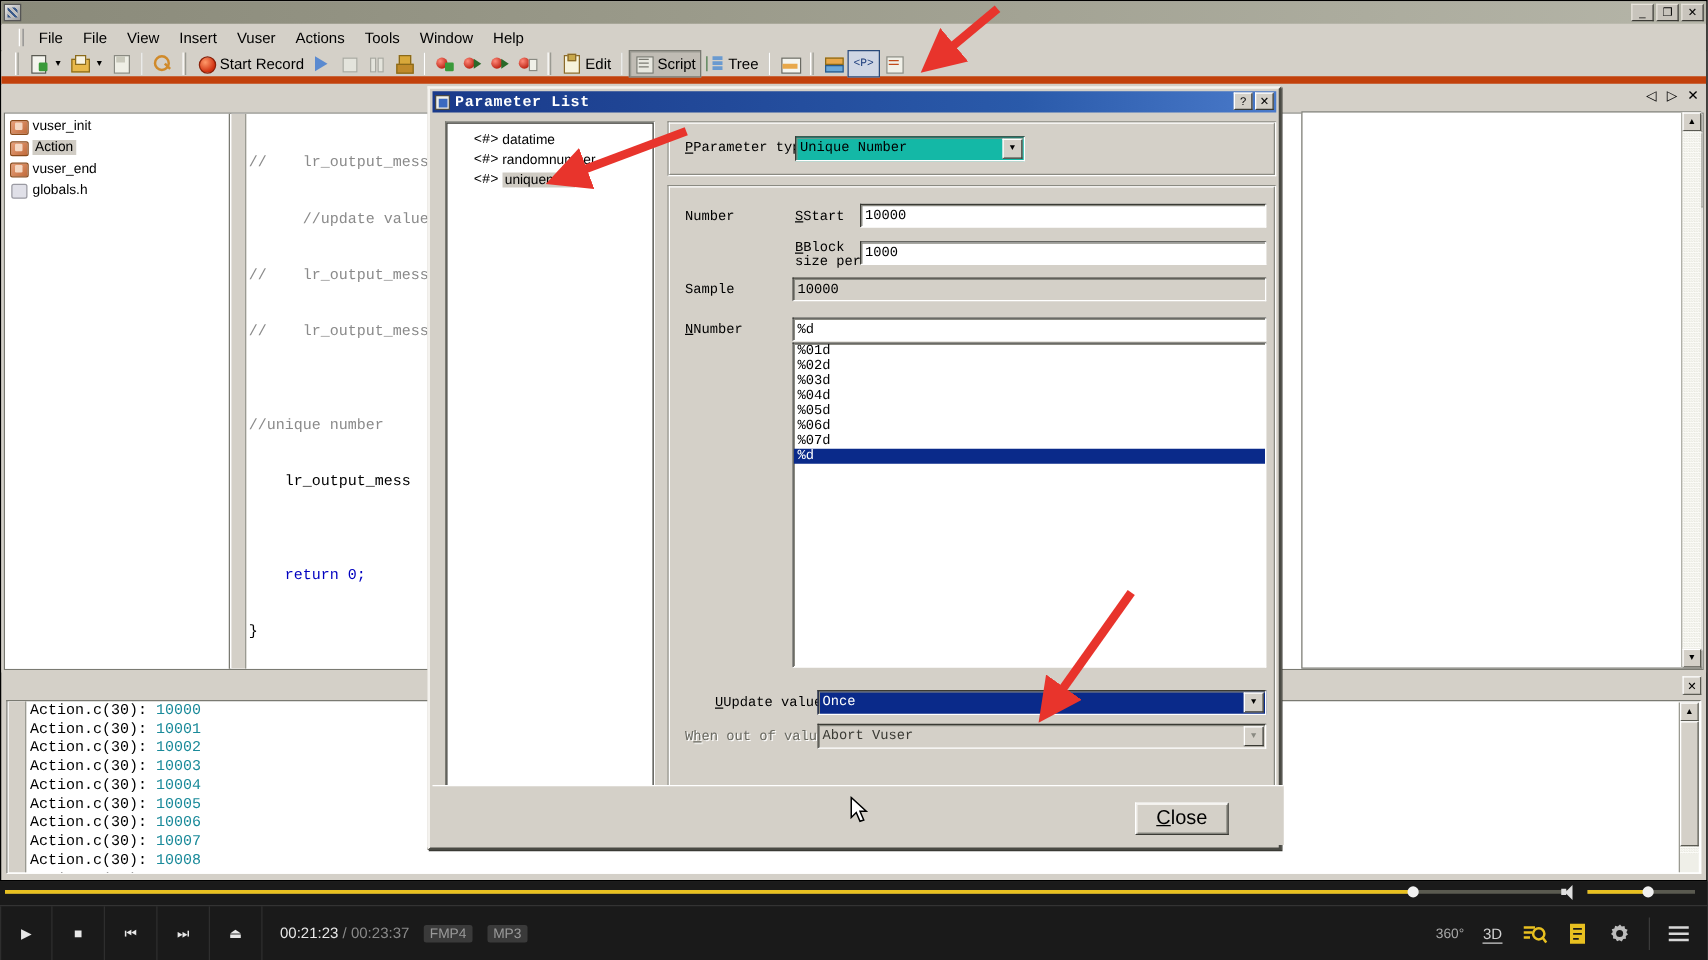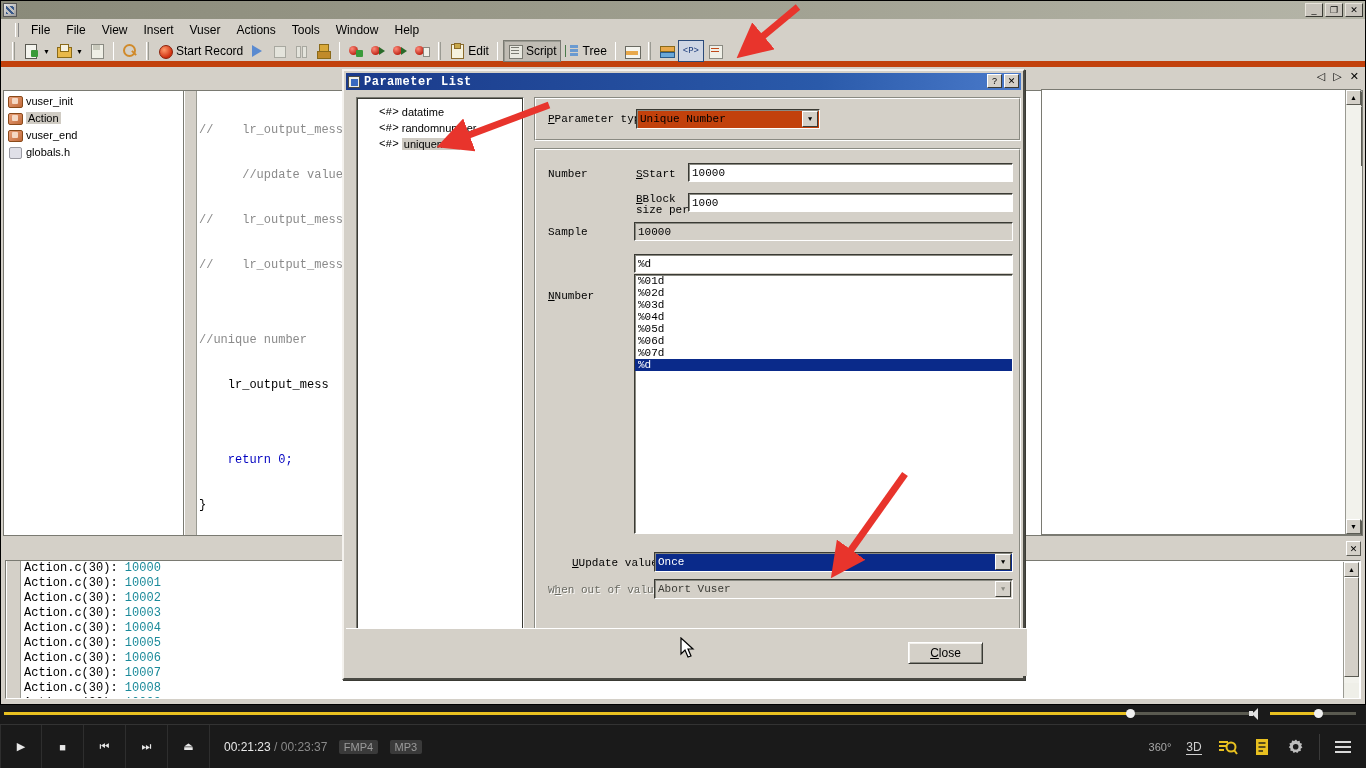--- a/index.html
+++ b/index.html
@@ -336,21 +336,21 @@
   .pt-item .phash {
     font-family:"Liberation Mono", monospace; font-size:11px; color:#000;
   }
   .pt-item .nm.sel { background:#cfcbc3; padding:0 2px; }
   .dlg-tree-btns {
     position:absolute; left:5px; top:546px; width:160px; display:flex; gap:22px;
   }
   .w95btn {
     background:#d4d0c8; border:1px solid; border-color:#fff #3a3a34 #3a3a34 #fff;
     box-shadow: inset 1px 1px 0 #f4f2ee, inset -1px -1px 0 #8a8a82;
-    font-size:12px; color:#000; padding:3px 0; text-align:center;
+    font-size:16px; color:#000; padding:3px 0; text-align:center;
     font-family:"Liberation Sans", sans-serif;
   }
   .w95btn u { text-decoration:underline; }
 
   .dlg-right { position:absolute; left:190px; top:26px; width:487px; }
   .grp {
     border:1px solid; border-color:#8a8a82 #fff #fff #8a8a82;
     position:relative; background:#d4d0c8;
   }
   .grp-in { border:1px solid; border-color:#fff #8a8a82 #8a8a82 #fff; height:100%; }
@@ -360,21 +360,21 @@
     box-shadow: inset 1px 1px 0 #8a8a82;
     font-family:"Liberation Mono", monospace; font-size:11px; color:#000;
     padding:2px 3px; height:19px; line-height:14px;
   }
   .fld.ro { background:#d4d0c8; }
   .lbl { font-size:11px; color:#000; font-family:"Liberation Sans", sans-serif; }
   .lbl u { text-decoration:underline; }
   .lbl-mono { font-family:"Liberation Mono", monospace; font-size:11px; }
 
   .combo {
-    position:relative; height:20px; background:#c2410c;
+    position:relative; height:20px; background:#14b8a6;
     border:1px solid; border-color:#3a3a34 #fff #fff #3a3a34;
     box-shadow: inset 1px 1px 0 #8a8a82;
     font-family:"Liberation Mono", monospace; font-size:11px; color:#000;
     padding:3px 3px; line-height:13px;
   }
   .combo .arrow {
     position:absolute; right:1px; top:1px; width:16px; height:16px;
     background:#d4d0c8; border:1px solid; border-color:#fff #3a3a34 #3a3a34 #fff;
     display:flex;align-items:center;justify-content:center; font-size:7px;
   }
@@ -678,21 +678,21 @@
 
           <div class="lbl lbl-mono" style="position:absolute;left:100px;top:44px;line-height:11px;">
             <div><u>B</u><span>Block</span></div>
             <div>size per</div>
           </div>
           <div class="fld" style="position:absolute;left:152px;top:43px;width:325px;">1000</div>
 
           <div class="lbl lbl-mono" style="position:absolute;left:12px;top:76px;">Sample</div>
           <div class="fld ro" style="position:absolute;left:98px;top:72px;width:379px;">10000</div>
 
-          <div class="lbl lbl-mono" style="position:absolute;left:12px;top:108px;margin-top:32px;"><u>N</u><span>Number</span></div>
+          <div class="lbl lbl-mono" style="position:absolute;left:12px;top:108px;"><u>N</u><span>Number</span></div>
           <div class="fld" style="position:absolute;left:98px;top:104px;width:379px;">%d</div>
 
           <div class="listbox" style="position:absolute;left:98px;top:124px;width:379px;height:260px;">
             <div class="lrow">%01d</div>
             <div class="lrow">%02d</div>
             <div class="lrow">%03d</div>
             <div class="lrow">%04d</div>
             <div class="lrow">%05d</div>
             <div class="lrow">%06d</div>
             <div class="lrow">%07d</div>

